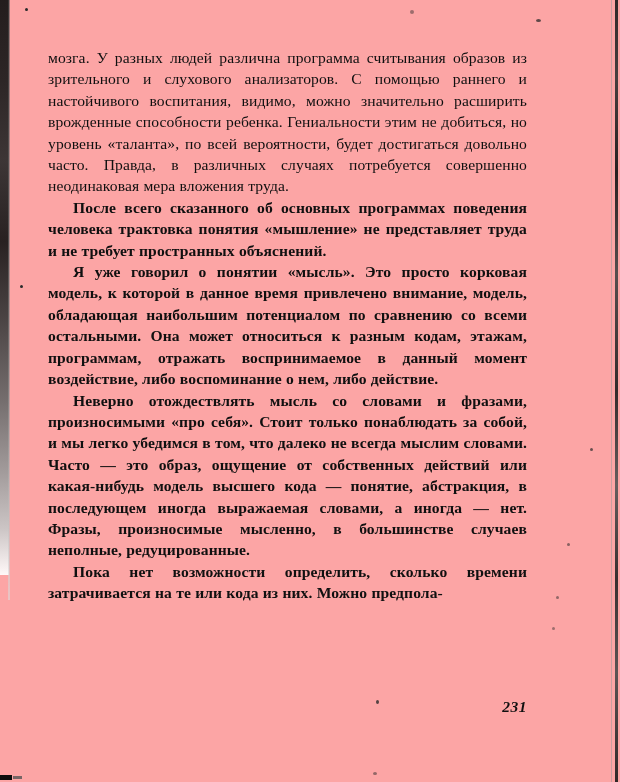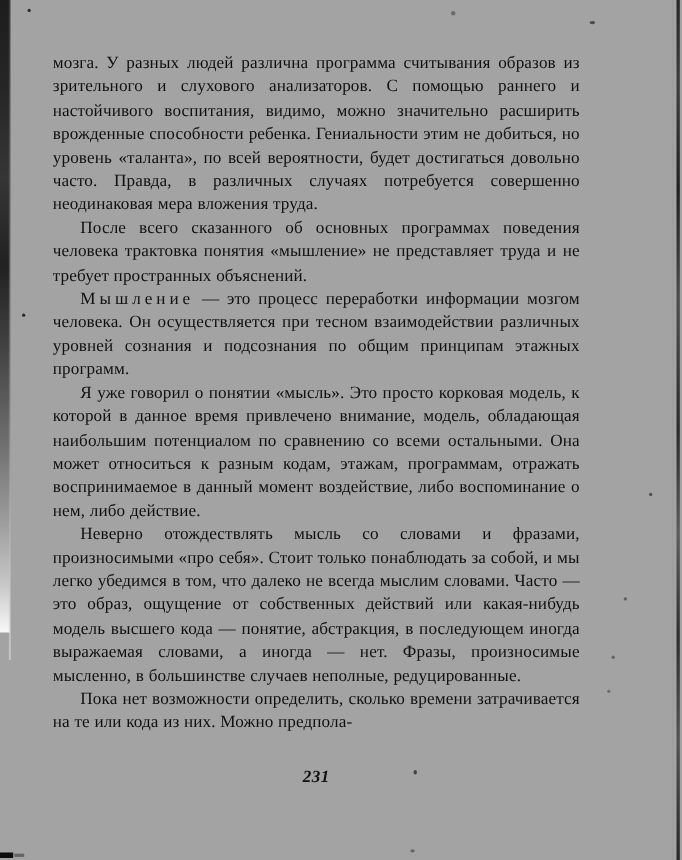--- a/index.html
+++ b/index.html
@@ -6,21 +6,21 @@
   html, body {
     margin: 0;
     padding: 0;
     background: #ffffff;
   }
 
   .page {
     position: relative;
     width: 620px;
     height: 782px;
-    background: #a3a3a3;
+    background: #fca5a5;
     overflow: hidden;
     font-family: "Liberation Serif", "DejaVu Serif", serif;
     color: #101010;
     -webkit-font-smoothing: none;
   }
 
   
   .scan-edge-left {
     position: absolute;
     left: 0px;
@@ -94,31 +94,31 @@
 
   .para {
     margin: 0;
     font-size: 15.6px;
     line-height: 21.4px;
     text-align: justify;
     text-align-last: left;
     letter-spacing: 0.1px;
     word-spacing: 0.2px;
   }
-  .para.indent { text-indent: 25px; }
+  .para.indent { text-indent: 25px; font-weight: bold; }
   .para .lead-spaced {
     letter-spacing: 3.6px;
   }
 
   .pagenum {
     position: absolute;
     left: 48px;
     top: 698px;
     width: 479px;
-    text-align: center;
+    text-align: right;
     font-size: 15.5px;
     font-weight: bold;
     font-style: italic;
     letter-spacing: 0.5px;
   }
 </style>
 </head>
 <body>
 
 <div class="page">
@@ -140,21 +140,20 @@
   <div class="speck" style="left:552px; top:627px; width:3px; height:3px; opacity:.45;"></div>
   <div class="speck" style="left:376px; top:700px; width:3px; height:4px; opacity:.8;"></div>
   <div class="speck" style="left:373px; top:772px; width:4px; height:3px; opacity:.5;"></div>
 
   <div class="textblock">
 
     <p class="para">мозга. У разных людей различна программа считывания образов из зрительного и слухового анализаторов. С помощью раннего и настойчивого воспитания, видимо, можно значительно расширить врожденные способности ребенка. Гениальности этим не добиться, но уровень «таланта», по всей вероятности, будет достигаться довольно часто. Правда, в различных случаях потребуется совершенно неодинаковая мера вложения труда.</p>
 
     <p class="para indent">После всего сказанного об основных программах поведения человека трактовка понятия «мышление» не представляет труда и не требует пространных объяснений.</p>
 
-    <p class="para indent"><span class="lead-spaced">Мышление</span><span> — это процесс переработки информации мозгом человека. Он осуществляется при тесном взаимодействии различных уровней сознания и подсознания по общим принципам этажных программ.</span></p>
 
     <p class="para indent">Я уже говорил о понятии «мысль». Это просто корковая модель, к которой в данное время привлечено внимание, модель, обладающая наибольшим потенциалом по сравнению со всеми остальными. Она может относиться к разным кодам, этажам, программам, отражать воспринимаемое в данный момент воздействие, либо воспоминание о нем, либо действие.</p>
 
     <p class="para indent">Неверно отождествлять мысль со словами и фразами, произносимыми «про себя». Стоит только понаблюдать за собой, и мы легко убедимся в том, что далеко не всегда мыслим словами. Часто — это образ, ощущение от собственных действий или какая-нибудь модель высшего кода — понятие, абстракция, в последующем иногда выражаемая словами, а иногда — нет. Фразы, произносимые мысленно, в большинстве случаев неполные, редуцированные.</p>
 
     <p class="para indent">Пока нет возможности определить, сколько времени затрачивается на те или кода из них. Можно предпола-</p>
 
   </div>
 
   <div class="pagenum">231</div>

